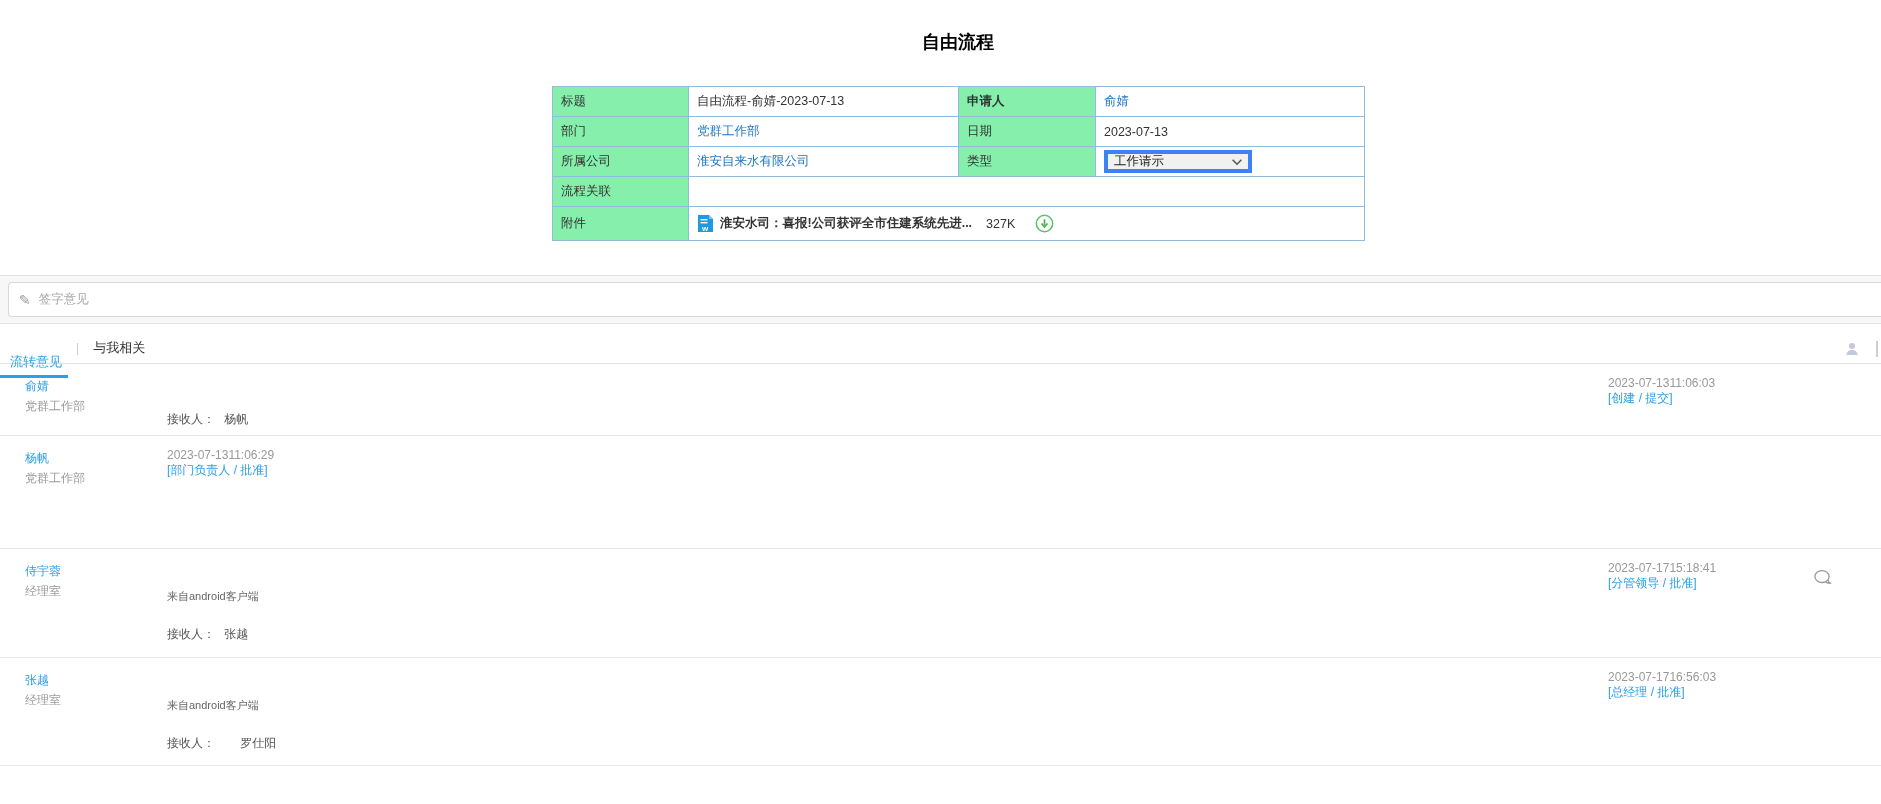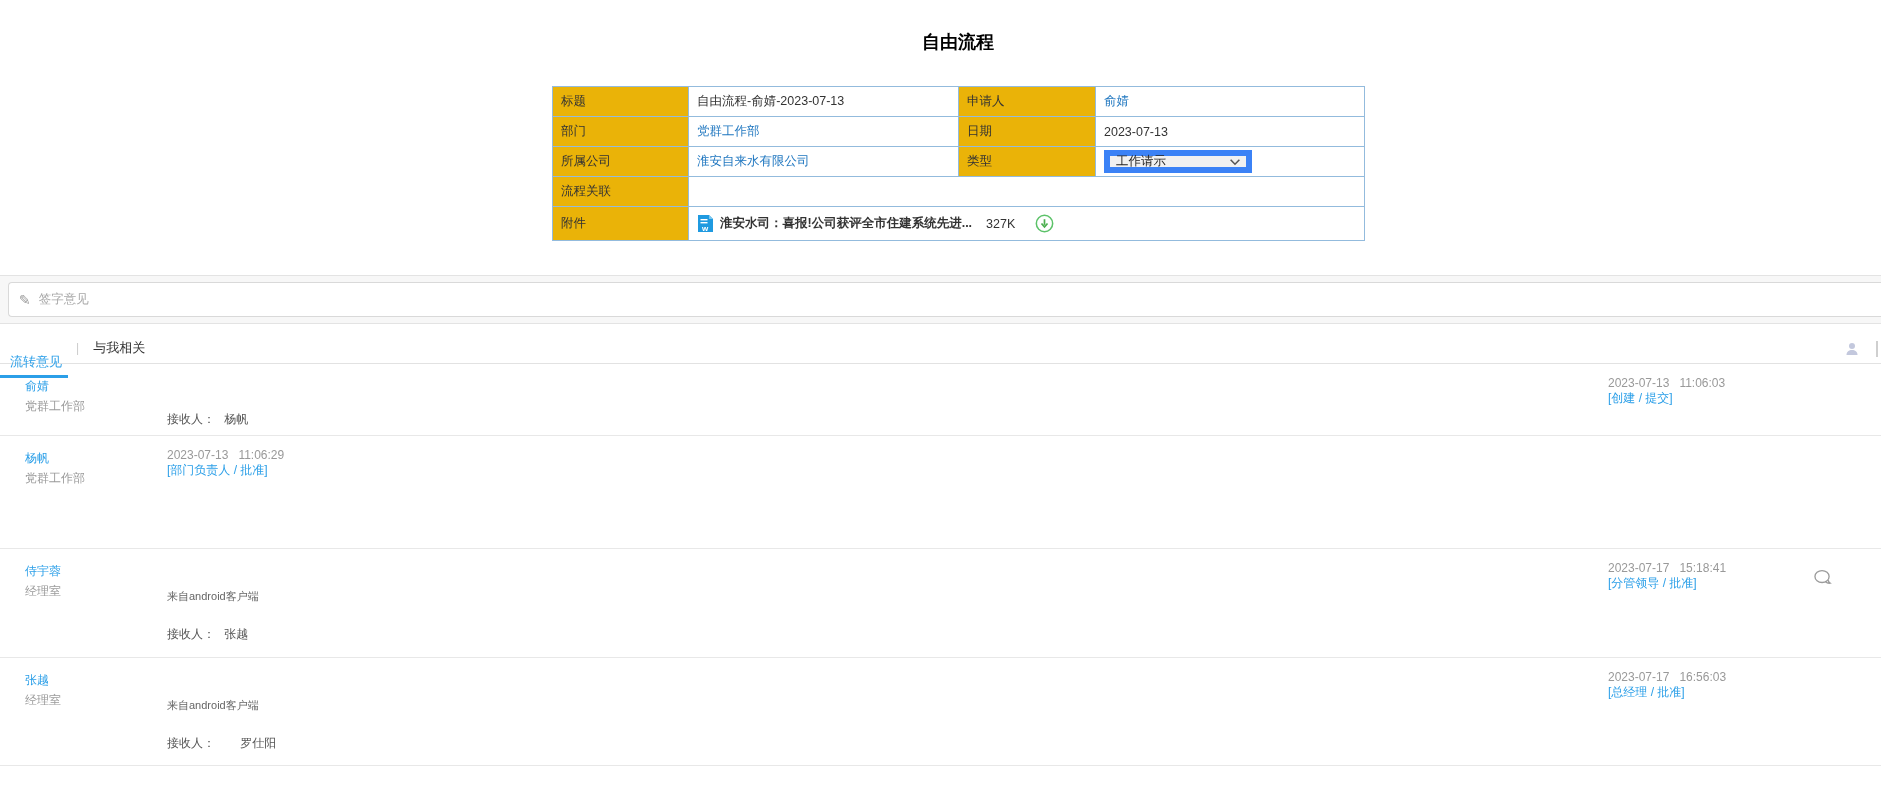--- a/index.html
+++ b/index.html
@@ -5,27 +5,27 @@
   * { box-sizing: border-box; margin: 0; padding: 0; }
   html,body { width:1881px; height:804px; background:#fff; overflow:hidden;
     font-family:"Liberation Sans","DejaVu Sans",sans-serif; color:#333; }
 
   
   .form-area { margin-left:552px; width:812px; padding-top:30px; }
   .page-title { text-align:center; font-size:18px; font-weight:bold; color:#000; margin-bottom:32px; }
 
   table.form { border-collapse:collapse; width:812px; table-layout:fixed; font-size:12.5px; }
   table.form td { border:1px solid #93bbdd; height:30px; padding:2px 8px; vertical-align:middle; background:#fff; }
-  table.form td.lbl { background:#eab308; color:#333; }
-  td.c1 { width:136px; } td.c2 { width:270px;margin-top:13px; } td.c3 { width:137px; } td.c4 { width:269px; }
+  table.form td.lbl { background:#86efac; color:#333; }
+  td.c1 { width:136px; } td.c2 { width:270px;margin-top:13px; } td.c3 { width:137px;font-weight:bold; } td.c4 { width:269px; }
   tr.attach-row td { height:34px; }
   a.tlink { color:#2077c0; text-decoration:none; cursor:pointer; }
 
   .sel { display:inline-flex; align-items:center; justify-content:space-between;
-    width:148px; height:23px; background:#f1f1f1; border:6px solid #3b82f6;
+    width:148px; height:23px; background:#f1f1f1; border:4px solid #3b82f6;
     padding:0 4px 0 6px; font-size:12.5px; color:#222; cursor:pointer; }
   .sel .chev { width:14px; height:14px; }
 
   .attach-line { display:flex; align-items:center; gap:6px; }
   .doc-ic { width:17px; height:19px; flex:0 0 auto; }
   .attach-name { color:#333;font-weight:bold; }
   .attach-size { color:#333; margin-left:8px; }
   .dl-ic { width:19px; height:19px; margin-left:14px; cursor:pointer; }
 
   
@@ -54,21 +54,21 @@
   .item { display:flex; border-bottom:1px solid #e8e8e8; position:relative; font-size:12px; }
   .item .left { width:167px; padding:14px 0 0 25px; flex:0 0 auto; }
   .item .name { color:#2b9fe8; text-decoration:none; cursor:pointer; display:inline-block; }
   .item .dept { color:#9a9a9a; margin-top:3px; }
   .item .mid { flex:1; padding-top:14px; }
   .item .src { color:#666; font-size:11px; margin-top:26px; }
   .item .recv { color:#555; margin-top:22px; }
   .item.first .recv { margin-top:33px; }
   .item .right { width:273px; flex:0 0 auto; padding-top:12px; }
   .item .time { color:#999; }
-  .item .time .clock { margin-left:10px; }
+  .item .time .clock { }
   .item .action { color:#2b9fe8; cursor:pointer; }
   .item.h1 { height:72px; } .item.h2 { height:113px; } .item.h3 { height:109px; } .item.h4 { height:108px; }
   .chat-ic { position:absolute; right:49px; top:20px; width:19px; height:17px; cursor:pointer; }
 </style>
 </head>
 <body>
 
 <div class="form-area">
   <div class="page-title">自由流程</div>
 

